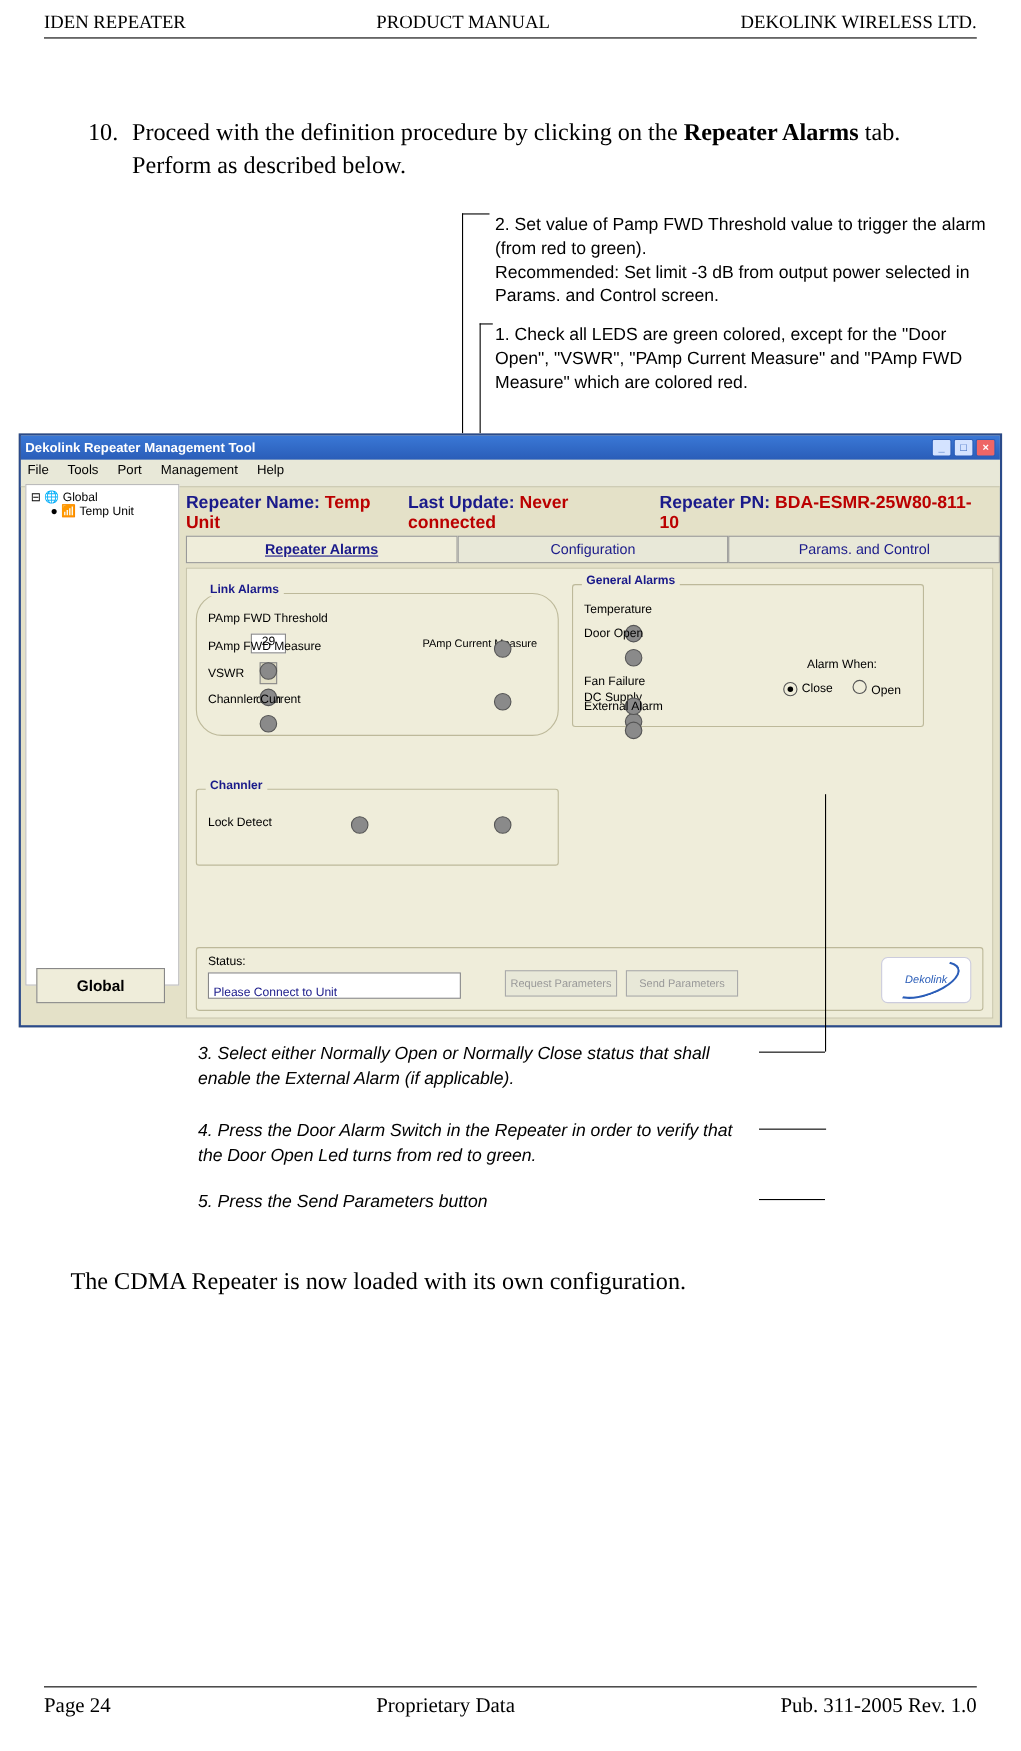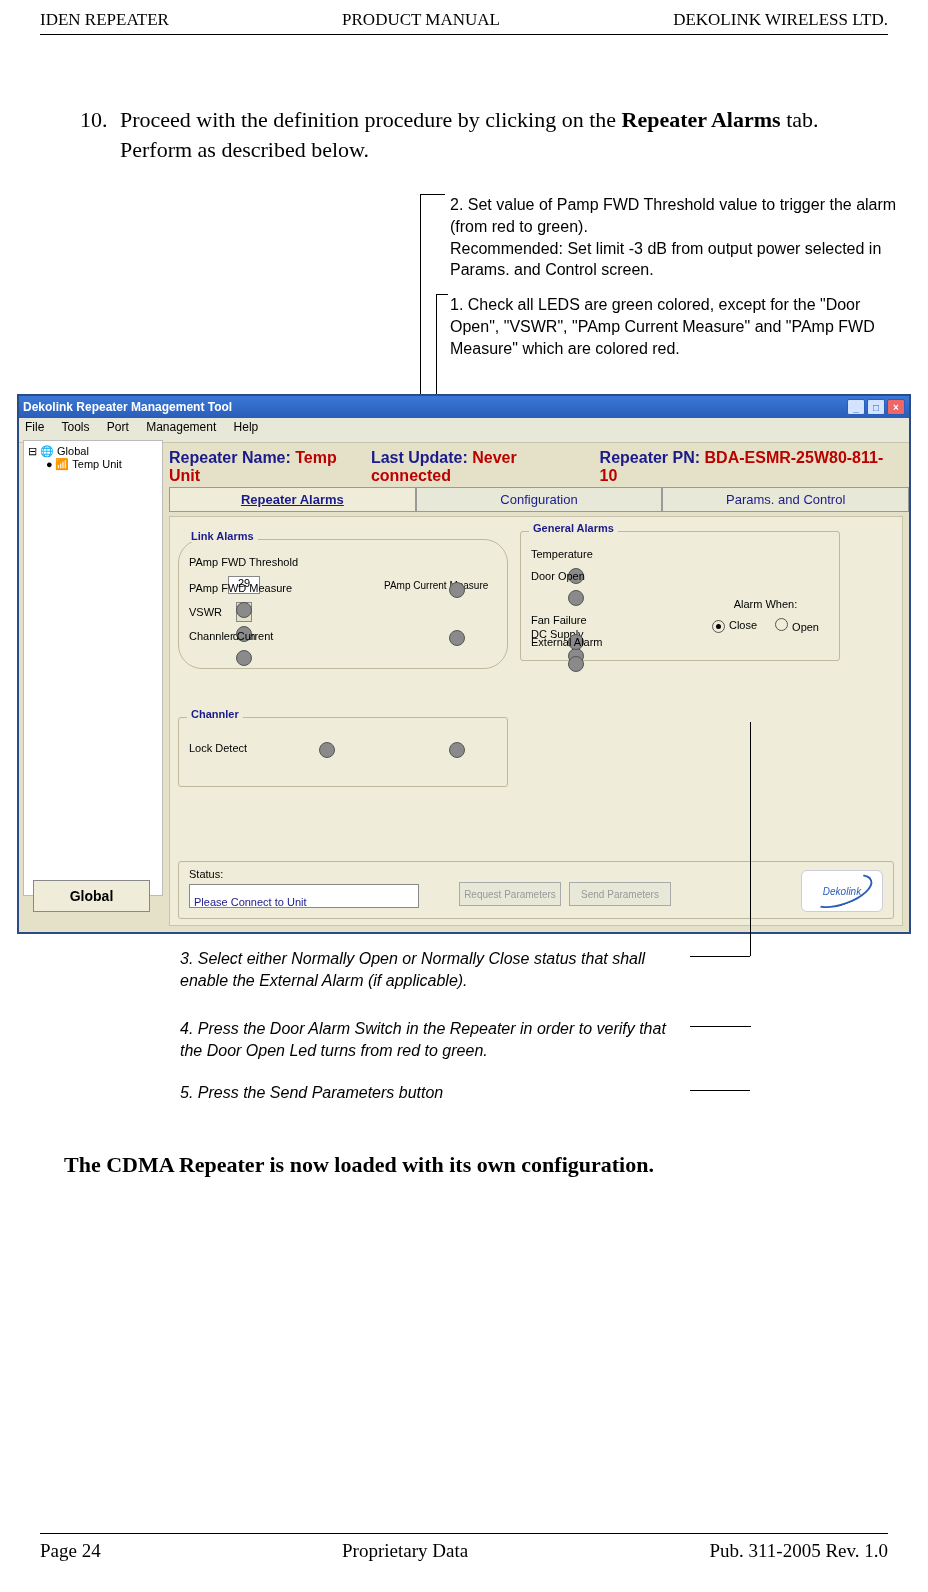--- a/index.html
+++ b/index.html
@@ -188,21 +188,21 @@
     font-family: Arial, sans-serif;
     font-size:16px;
     position:relative;
     margin-top:8px;
     height:170px;
   }
   .cb{position:absolute;text-align:left;line-height:1.35;font-style:italic;}
   .cb3{top:6px;left:140px;width:500px;}
   .cb4{top:76px;left:140px;width:500px;}
   .cb5{top:140px;left:140px;width:500px;}
-  .post-text{margin:40px 50px 0 24px;font-size:22px;font-weight:bold;}
+  .post-text{margin:40px 50px 0 24px;font-size:22px;}
 </style>
 </head>
 <body>
 
 <div class="page">
   <div class="header-row">
     <span>IDEN REPEATER</span>
     <span>PRODUCT MANUAL</span>
     <span>DEKOLINK WIRELESS LTD.</span>
   </div>

